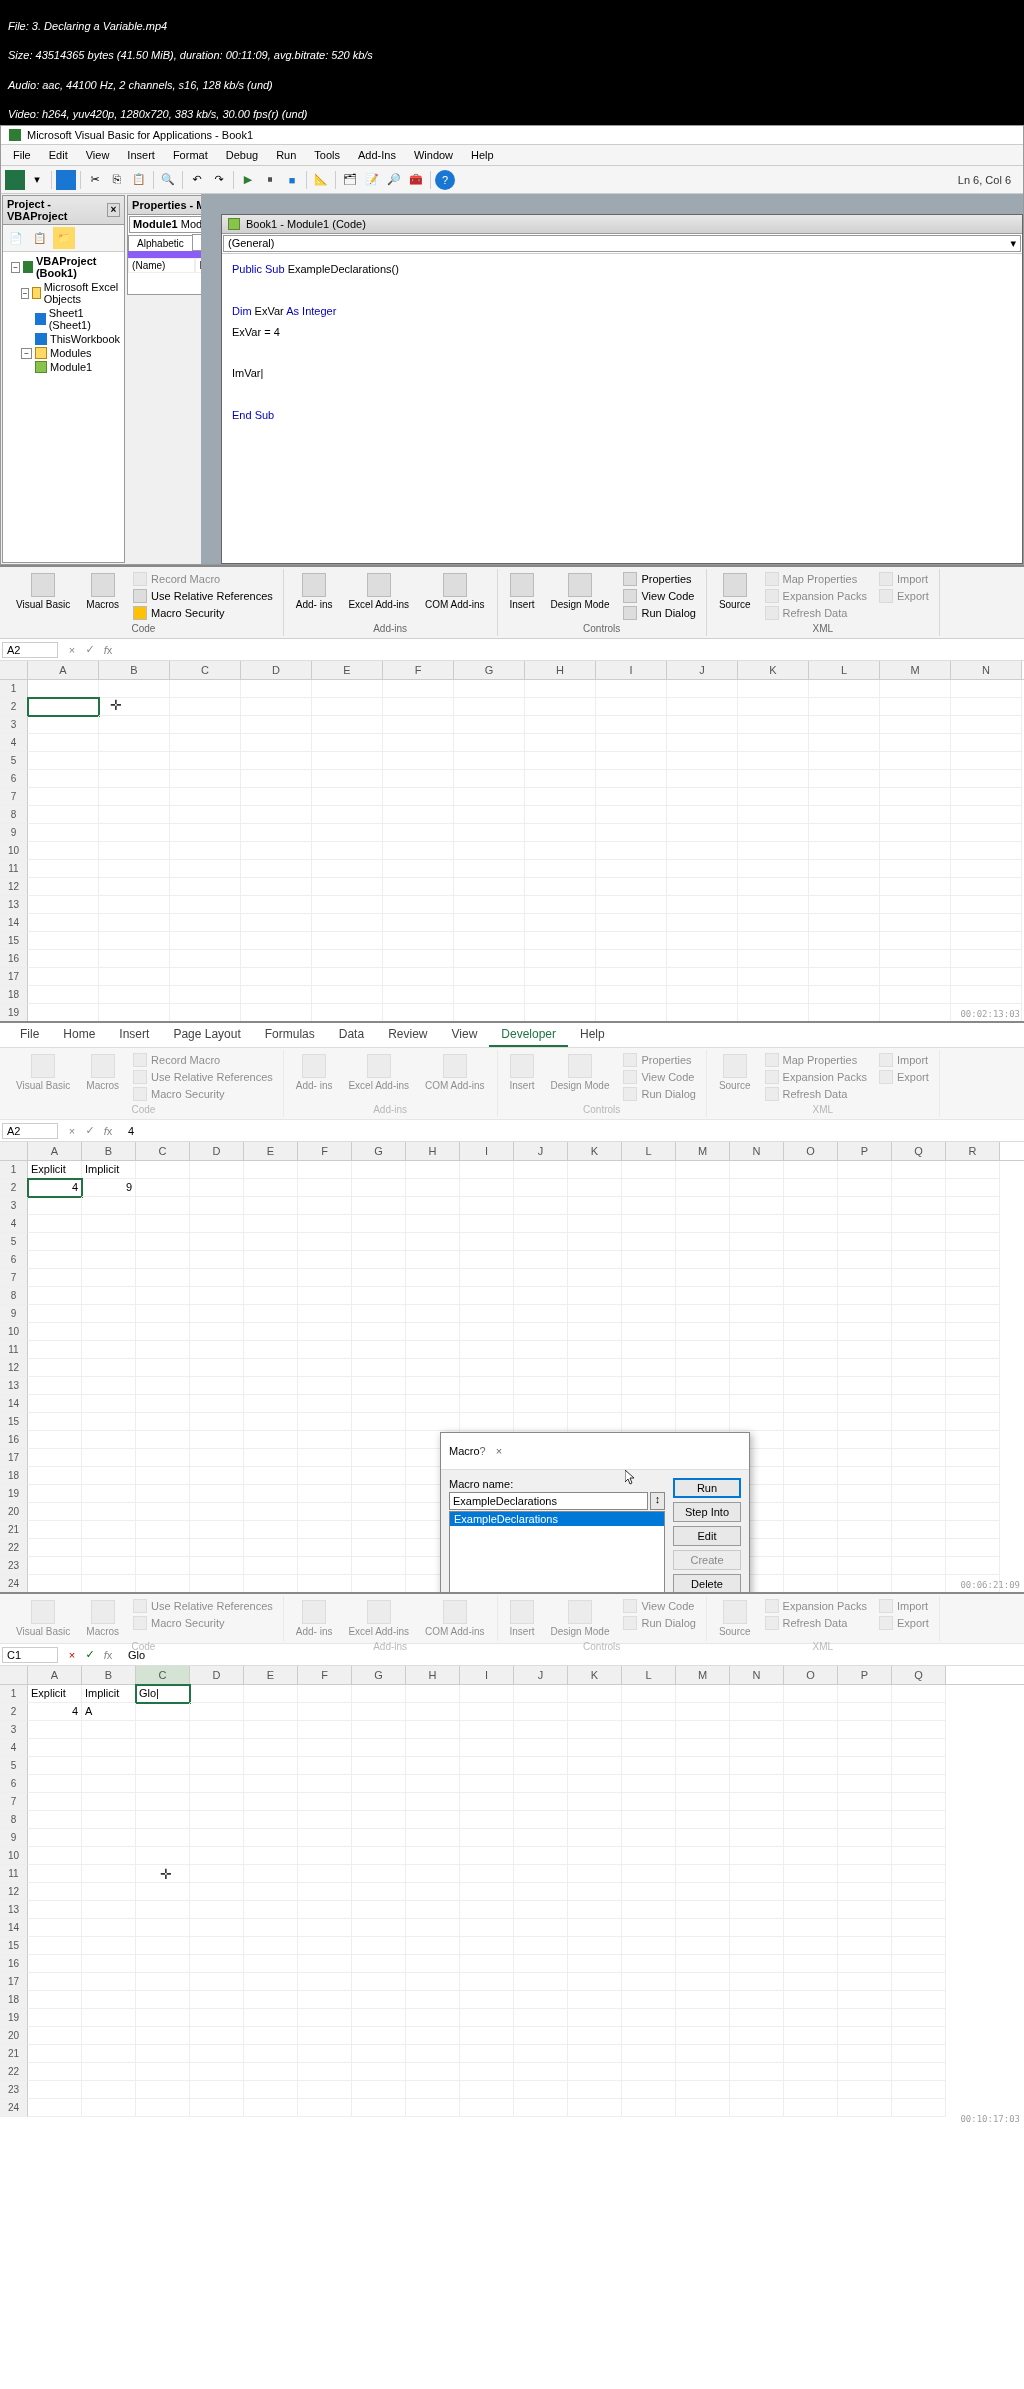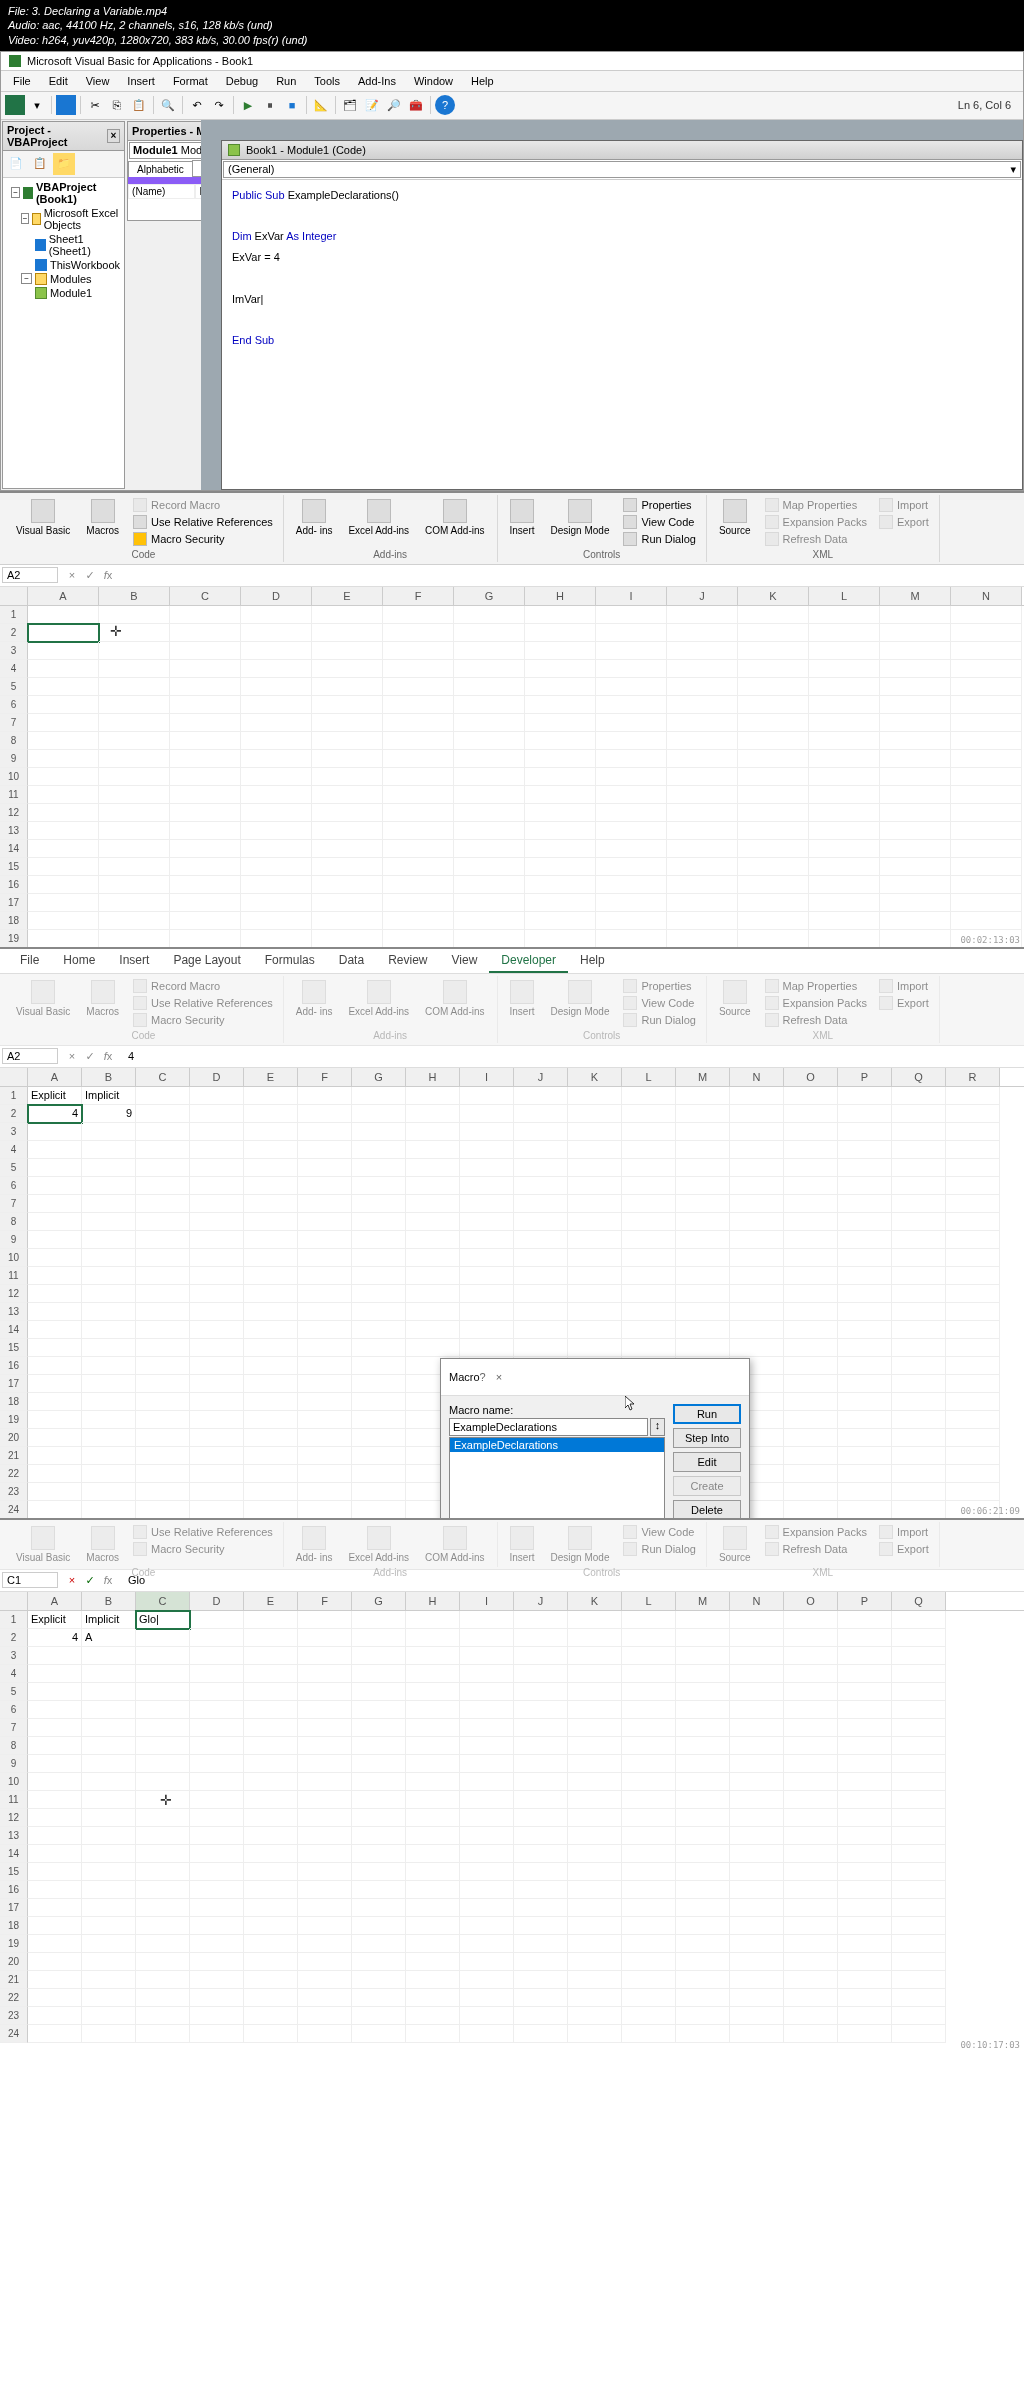--- a/index.html
+++ b/index.html
@@ -1,18 +1,18 @@
 <!DOCTYPE html>
 <html><head>
 <meta charset="utf-8">
 <style>
 * { margin: 0; padding: 0; box-sizing: border-box; font-family: "Segoe UI", Tahoma, sans-serif; font-size: 11px; }
 body { background: #fff; width: 1024px; }
 .header-info { background: #000; color: #fff; padding: 4px 8px; font-family: "Comic Sans MS", cursive; font-size: 14px; font-style: italic; }
-.header-info div { line-height: 1.3; }
+.header-info div { line-height: 1.3; margin-top: 15px; }
 
 
 .vba-window { background: #f0f0f0; border: 1px solid #999; }
 .vba-title { background: #fff; padding: 3px 8px; display: flex; align-items: center; gap: 6px; border-bottom: 1px solid #ccc; }
 .vba-menubar { background: #f5f5f5; padding: 2px 4px; display: flex; gap: 2px; border-bottom: 1px solid #ccc; }
 .vba-menubar span { padding: 2px 8px; cursor: pointer; }
 .vba-toolbar { background: #f5f5f5; padding: 2px 4px; display: flex; align-items: center; gap: 2px; border-bottom: 1px solid #ccc; height: 28px; }
 .tb-btn { width: 20px; height: 20px; border: 1px solid transparent; display: inline-flex; align-items: center; justify-content: center; cursor: pointer; }
 .tb-sep { width: 1px; height: 18px; background: #ccc; margin: 0 2px; }
 .tb-status { margin-left: auto; padding: 0 8px; color: #333; }
@@ -105,20 +105,21 @@
 .dlg-btn.primary { border: 2px solid #0078d7; padding: 2px 3px; }
 
 .cursor-cross { position: absolute; font-size: 14px; color: #333; pointer-events: none; }
 .cursor-arrow { position: absolute; width: 12px; height: 16px; pointer-events: none; }
 </style>
 </head>
 <body>
 
 <div class="header-info">
   <div>File: 3. Declaring a Variable.mp4</div>
+  <div>Size: 43514365 bytes (41.50 MiB), duration: 00:11:09, avg.bitrate: 520 kb/s</div>
   <div>Audio: aac, 44100 Hz, 2 channels, s16, 128 kb/s (und)</div>
   <div>Video: h264, yuv420p, 1280x720, 383 kb/s, 30.00 fps(r) (und)</div>
 </div>
 
 <div class="vba-window">
   <div class="vba-title">
     <span class="tree-icon ti-vba"></span>
     <span>Microsoft Visual Basic for Applications - Book1</span>
   </div>
   <div class="vba-menubar">

